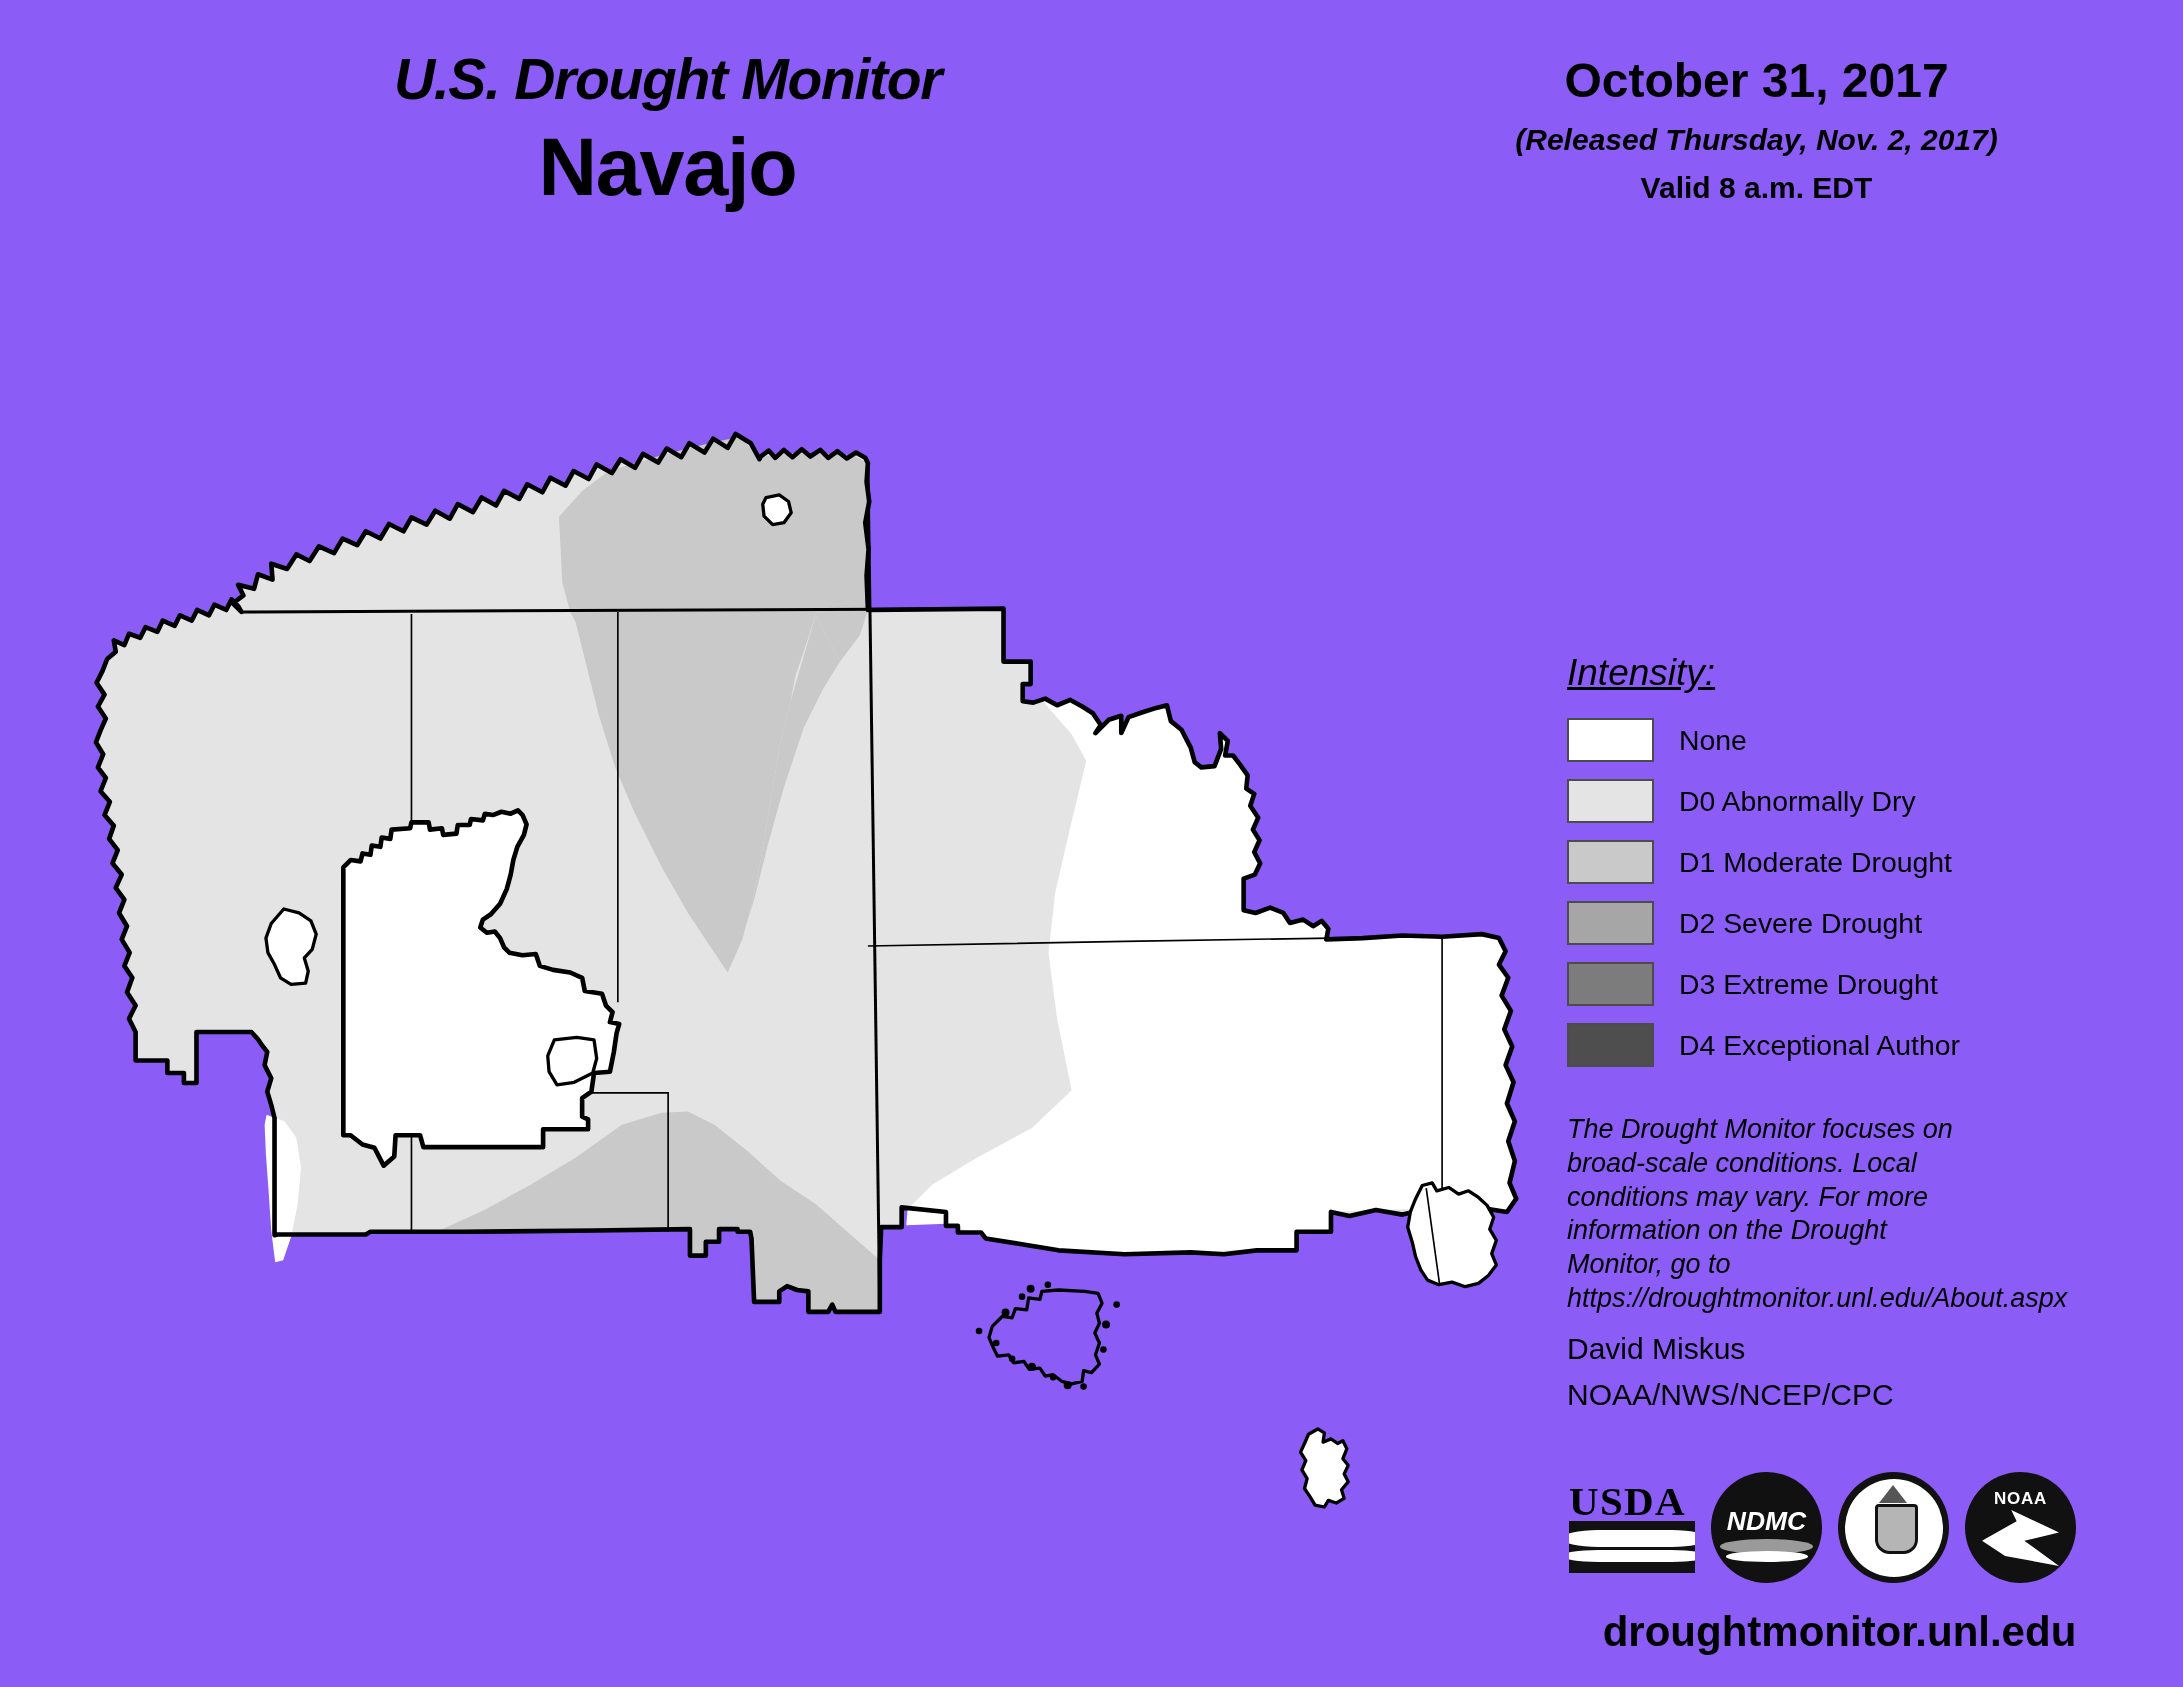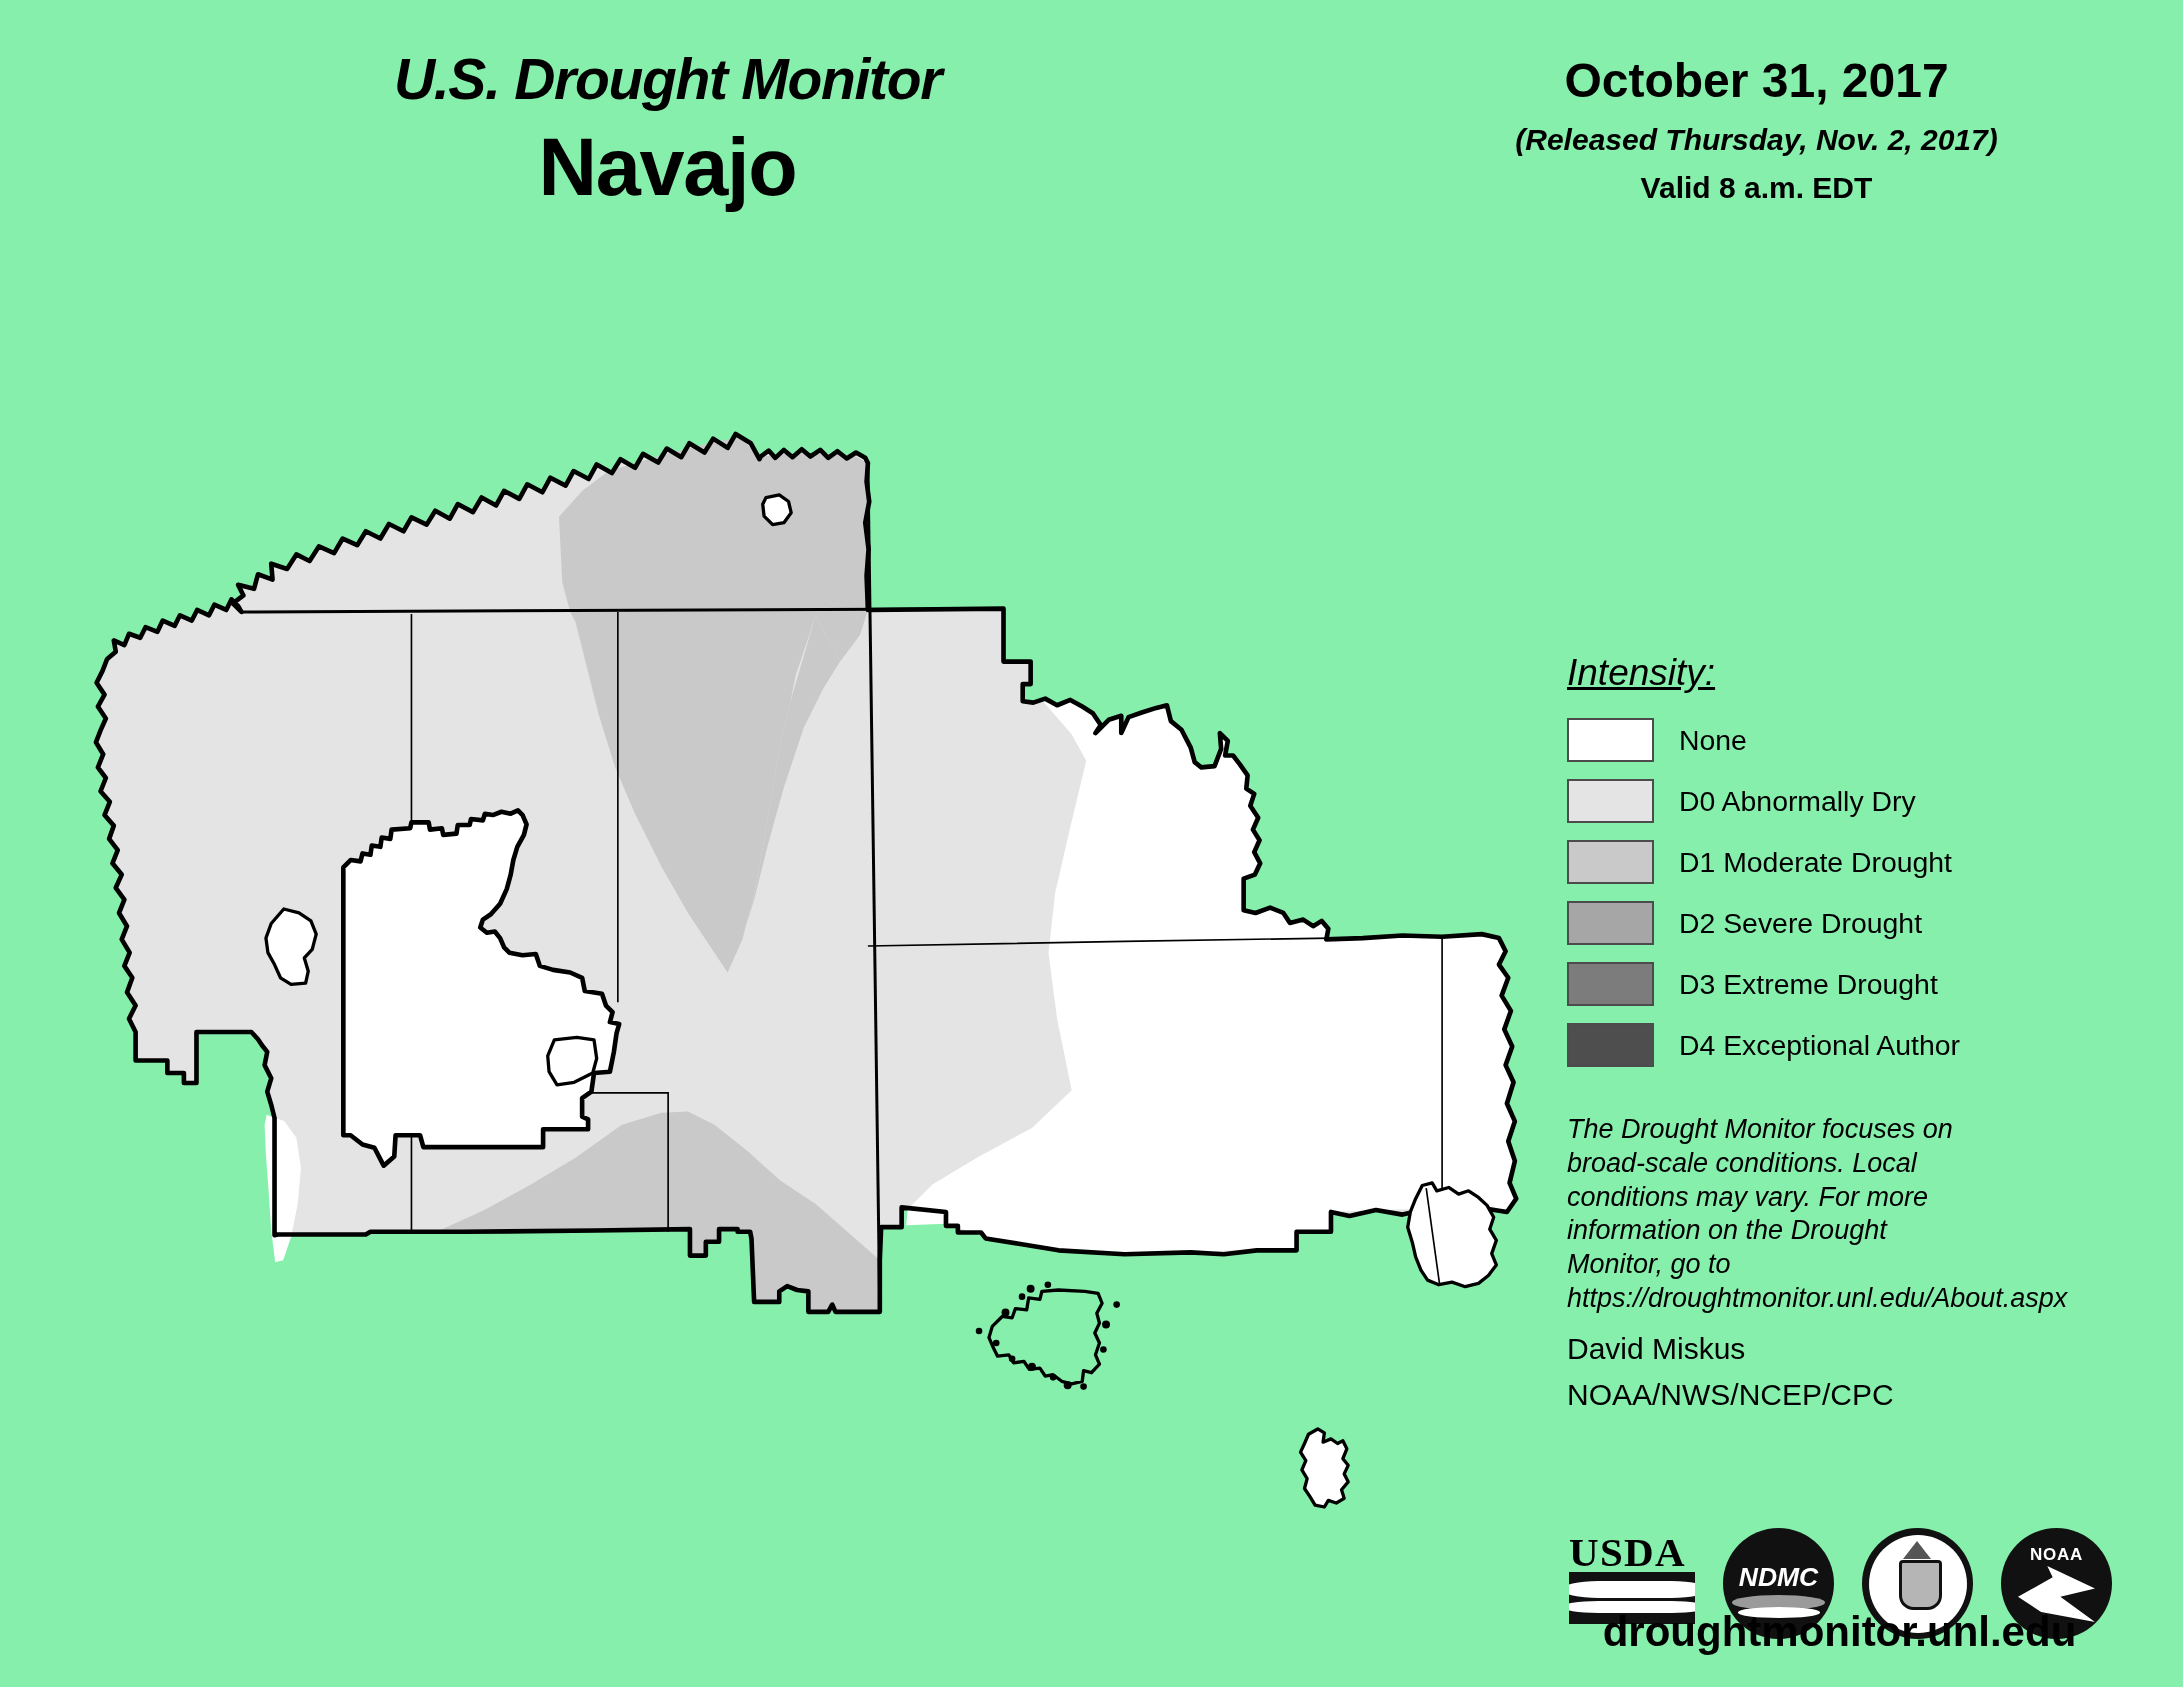--- a/index.html
+++ b/index.html
@@ -1,16 +1,16 @@
 <!DOCTYPE html>
 <html style="font-size:10.6px"><head>
 <meta charset="utf-8">
 <style>
   html,body{margin:0;padding:0;background:#fff;}
-  #page{position:relative;width:2183px;height:1687px;background:#86efac;overflow:hidden;
+  #page{position:relative;width:2183px;height:1687px;background:#8b5cf6;overflow:hidden;
         font-family:"Liberation Sans",sans-serif;color:#000;}
   .abs{position:absolute;}
   
   #title-block{left:198px;top:46px;width:939px;text-align:center;}
   #main-title{font-size:57px;font-weight:bold;font-style:italic;letter-spacing:-1.3px;}
   #region-title{font-size:81px;font-weight:bold;margin-top:9.3px;letter-spacing:-1.3px;}
   #date-block{left:1409px;top:53px;width:695px;text-align:center;}
   #map-date{font-size:48px;font-weight:bold;}
   #released{font-size:30px;font-weight:bold;font-style:italic;margin-top:14.6px;}
   #valid{font-size:30px;font-weight:bold;margin-top:14.6px;}
@@ -20,21 +20,21 @@
   .legend-row{display:flex;align-items:center;margin-bottom:17px;height:44px;}
   .chip{width:87px;height:44px;border:2.6px solid #4c4c4c;box-sizing:border-box;flex:0 0 auto;}
   .legend-label{font-size:28.4px;margin-left:25px;white-space:nowrap;}
   
   #disclaimer{left:1567px;top:1113px;width:404px;font-size:27px;font-style:italic;line-height:1.25;}
   #author-block{left:1567px;top:1289px;width:463px;}
   #author-heading{font-size:37px;font-style:italic;text-decoration:underline;}
   #author-name{font-size:30px;margin-top:43px;}
   #author-org{font-size:30px;margin-top:12px;}
   
-  #logos{left:1569px;top:1528px;width:543px;display:flex;align-items:flex-start;gap:28px;}
+  #logos{left:1569px;top:1472px;width:543px;display:flex;align-items:flex-end;gap:16px;}
   .logo-circle{width:111px;height:111px;border-radius:50%;background:#111;position:relative;flex:0 0 auto;}
   #usda-logo{width:126px;height:106px;position:relative;flex:0 0 auto;}
   #usda-text{font-family:"Liberation Serif",serif;font-weight:bold;font-size:41px;letter-spacing:1.3px;}
   #usda-band{position:absolute;left:0;top:44px;width:126px;height:52px;background:#111;overflow:hidden;}
   .usda-swoosh{position:absolute;left:-6.6px;width:146px;height:17px;background:#fff;border-radius:50%/100%;}
   .ndmc-text{position:absolute;width:100%;text-align:center;top:34px;color:#fff;font-weight:bold;font-size:26.5px;font-style:italic;}
   .ndmc-wave{position:absolute;left:9.3px;top:67px;width:93px;height:14.6px;background:#9a9a9a;border-radius:50%;}
   .ndmc-wave2{position:absolute;left:14.6px;top:79px;width:82px;height:10.6px;background:#fff;border-radius:50%;}
   .ring{position:absolute;left:6.6px;top:6.6px;width:98px;height:98px;border-radius:50%;background:#fff;}
   .shield{position:absolute;left:37px;top:32px;width:37px;height:44px;background:#b5b5b5;border:3.3px solid #111;border-radius:4px 4px 14.6px 14.6px;}

